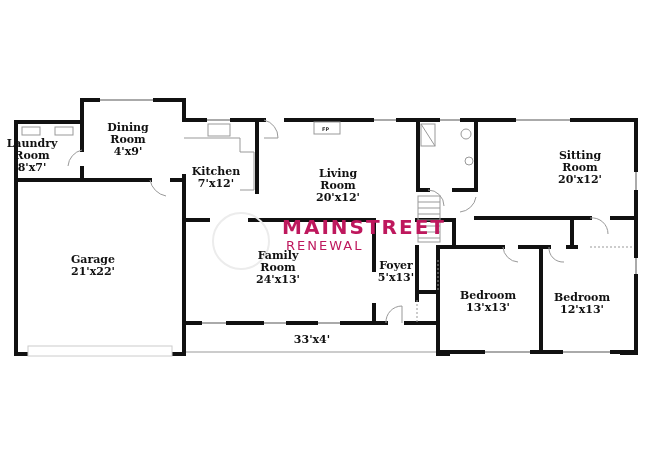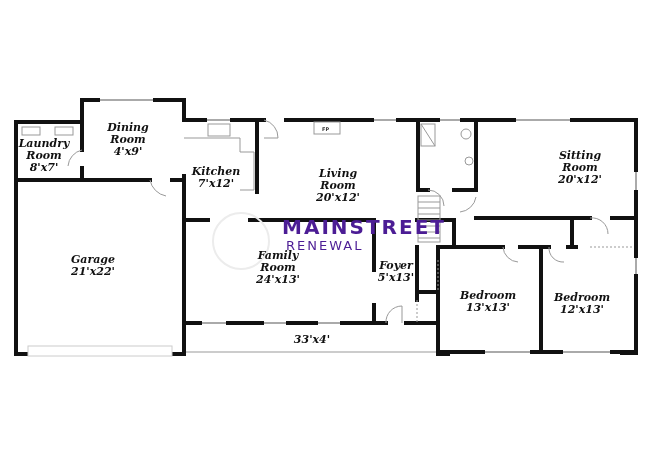--- a/index.html
+++ b/index.html
@@ -1,20 +1,20 @@
 <!DOCTYPE html>
 <html><head>
 <meta charset="utf-8">
 <style>
   html, body { margin: 0; padding: 0; background: #ffffff; }
   body { width: 650px; height: 473px; position: relative; overflow: hidden; font-family: "DejaVu Serif", "Liberation Serif", serif; }
   #plan { position: absolute; left: 0; top: 0; width: 650px; height: 473px; }
-  .label { position: absolute; text-align: center; color: #111; font-weight: bold; font-size: 11px; line-height: 12px; transform: translateX(-50%); white-space: nowrap; font-style: italic; }
+  .label { position: absolute; text-align: center; color: #111; font-weight: bold; font-size: 11px; line-height: 12px; transform: translateX(-50%); white-space: nowrap; }
   .label span { display: block; }
-  .wm { position: absolute; font-family: "DejaVu Sans", "Liberation Sans", sans-serif; color: #4c1d95; letter-spacing: 2px; }
+  .wm { position: absolute; font-family: "DejaVu Sans", "Liberation Sans", sans-serif; color: #be185d; letter-spacing: 2px; }
   .wm-top { left: 282px; top: 215px; font-size: 20px; font-weight: bold; }
   .wm-bot { left: 286px; top: 238px; font-size: 13px; }
   .wm-logo { position: absolute; left: 212px; top: 212px; width: 54px; height: 54px; border: 2px solid #ececec; border-radius: 50%; }
   .fp { position: absolute; font-family: "DejaVu Sans", "Liberation Sans", sans-serif; font-size: 5px; font-weight: bold; color: #333; }
 </style>
 </head>
 <body>
 
 <svg id="plan" viewBox="0 0 650 473" xmlns="http://www.w3.org/2000/svg">
   <g stroke="#111" stroke-width="4" fill="none" stroke-linecap="square">
@@ -130,21 +130,21 @@
     </g>
   </g>
 </svg>
 
 <div class="wm-logo"></div>
 <div class="wm wm-top">MAINSTREET</div>
 <div class="wm wm-bot">RENEWAL</div>
 
 <div class="fp" style="left:322px; top:126px;">FP</div>
 
-<div class="label" style="left:44px; top:138px;">
+<div class="label" style="left:32px; top:138px;">
   <span>Laundry</span>
   <span>Room</span>
   <span>8'x7'</span>
 </div>
 <div class="label" style="left:128px; top:122px;">
   <span>Dining</span>
   <span>Room</span>
   <span>4'x9'</span>
 </div>
 <div class="label" style="left:216px; top:166px;">

